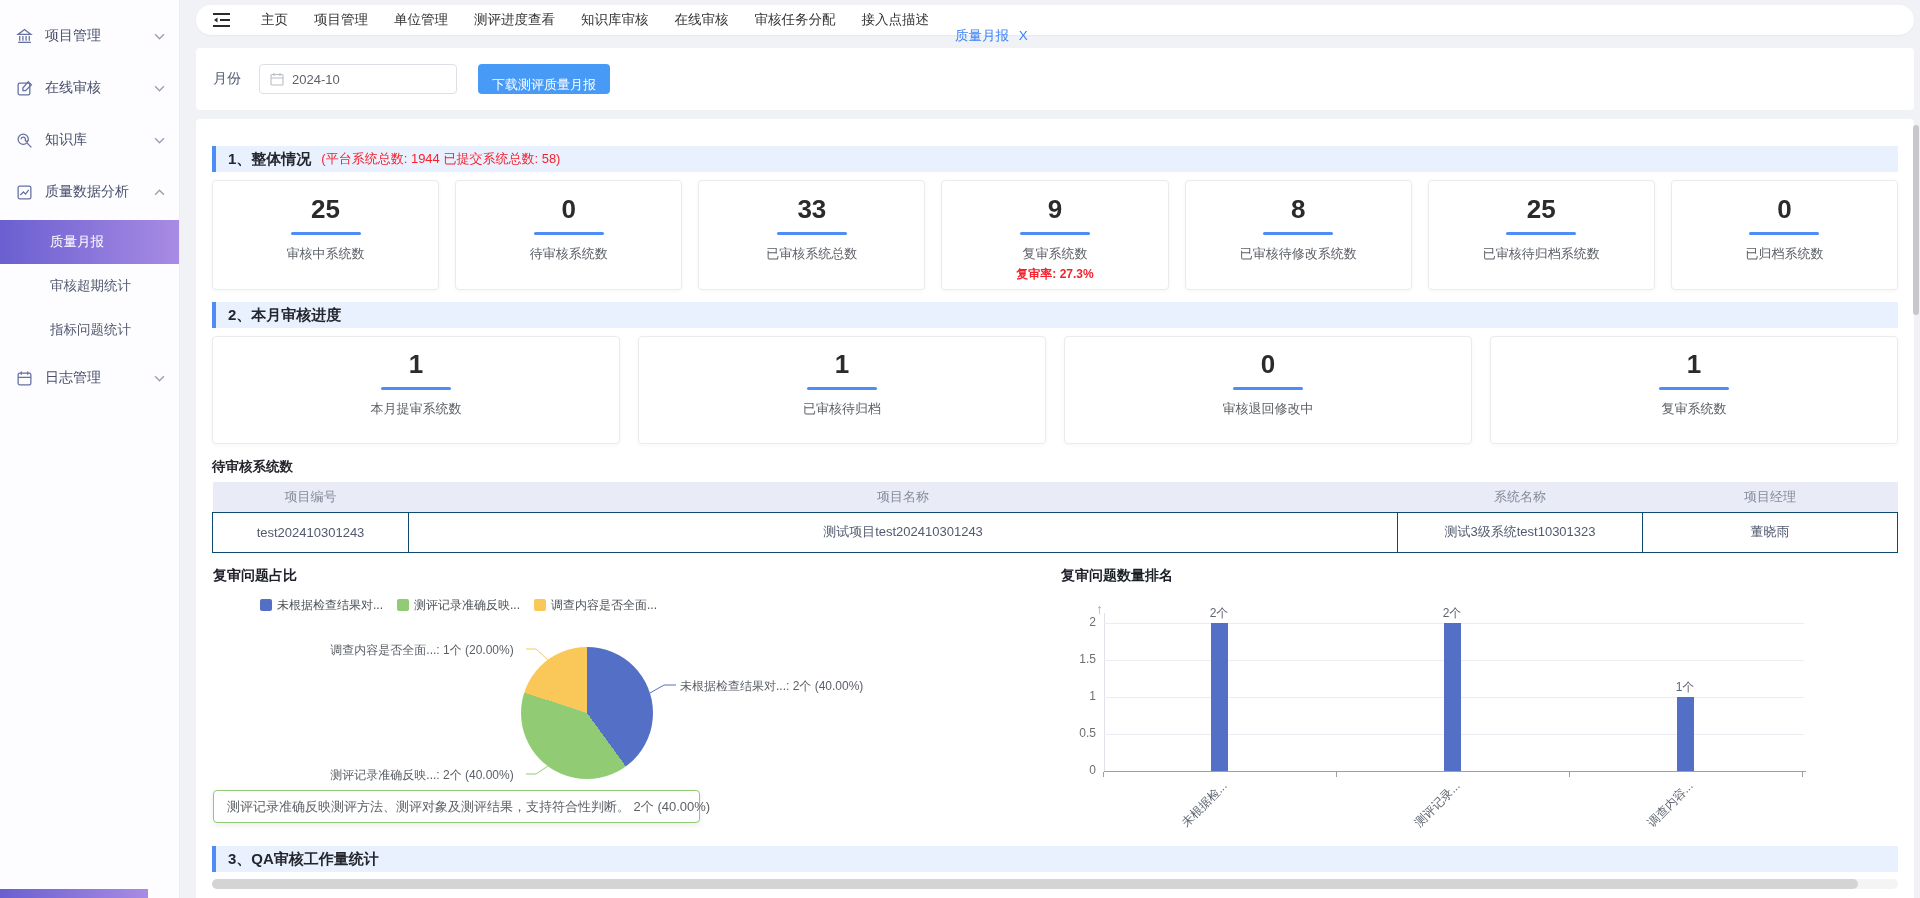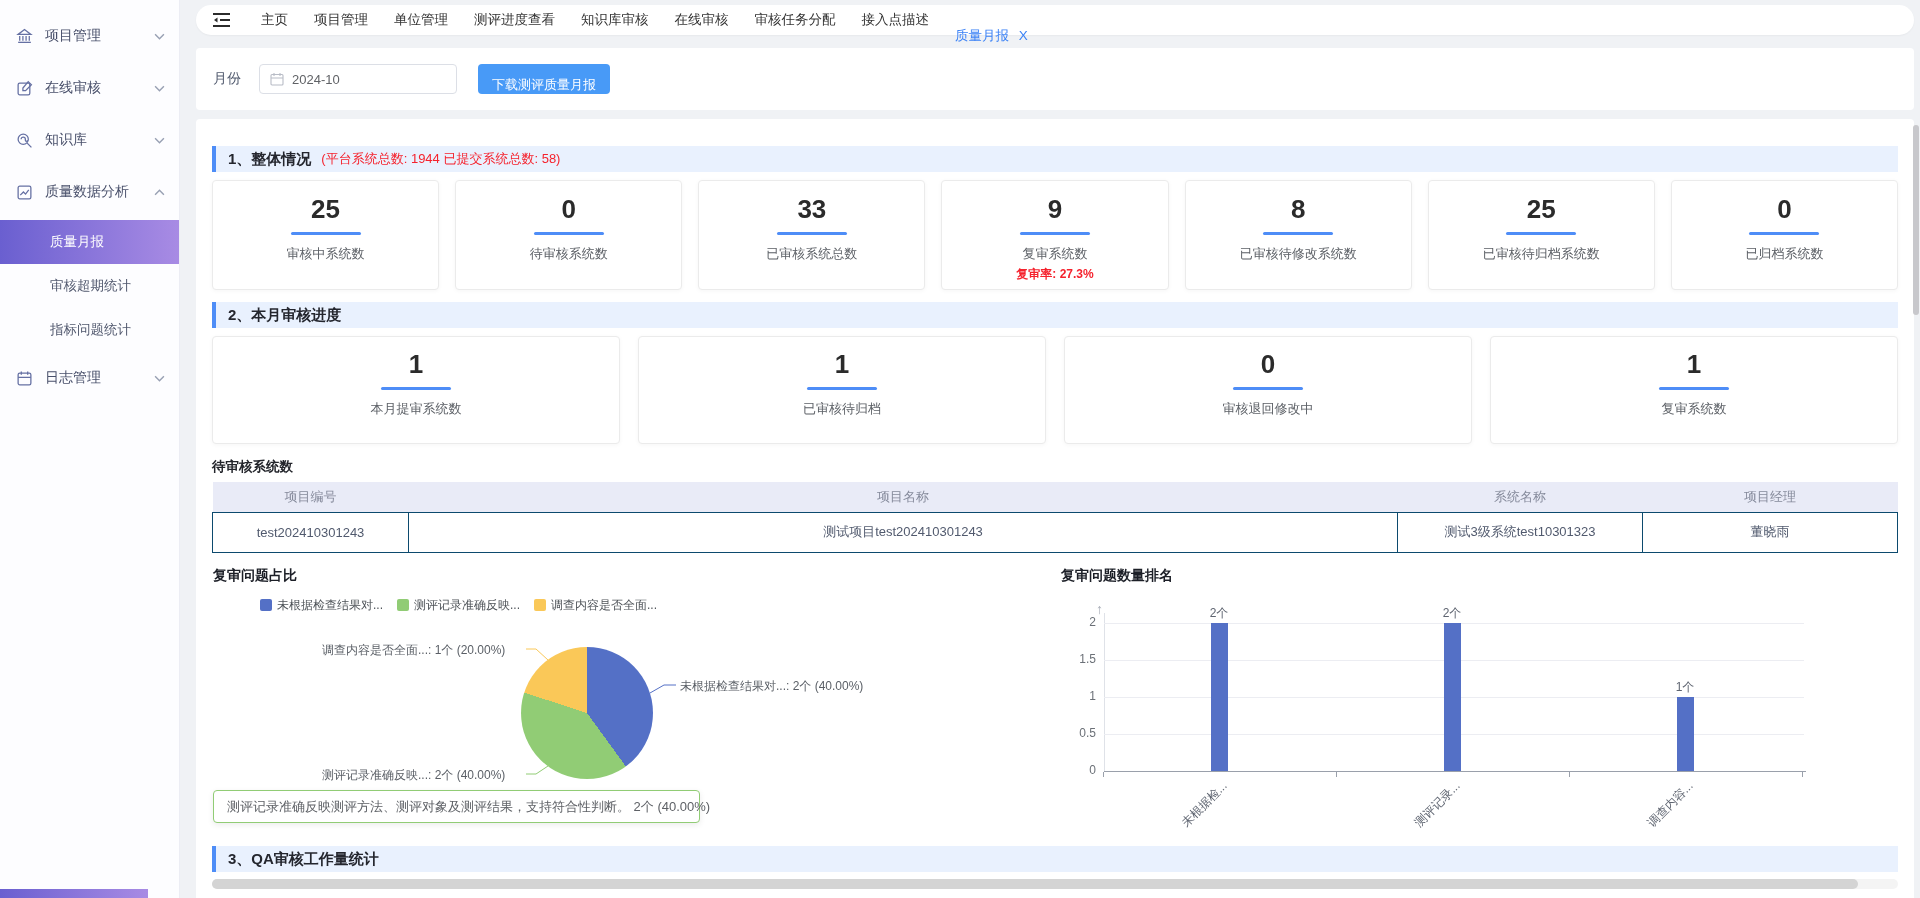--- a/index.html
+++ b/index.html
@@ -53,21 +53,21 @@
 
   
   .charts-row { position:relative; height:285px; margin-top:8px; }
   .chart-title { position:absolute; font-size:14px; font-weight:bold; color:#1c1f27; }
   .legend { position:absolute; left:48px; top:36px; display:flex; gap:14px; }
   .legend-item { display:flex; align-items:center; gap:5px; cursor:pointer; }
   .legend-swatch { width:12px; height:12px; border-radius:2px; }
   .legend-text { font-size:12px; color:#4e5358; }
   .pie-circle { position:absolute; left:309px; top:86px; width:132px; height:132px; border-radius:50%; cursor:pointer; }
   .pie-label { position:absolute; font-size:12px; color:#5a5f66; white-space:nowrap; }
-  .pie-label.r { width:200px; text-align:left; }
+  .pie-label.r { width:200px; text-align:center; }
   .pie-tooltip { position:absolute; left:1px; top:229px; width:487px; height:33px; line-height:31px; background:#fff; border:1px solid #91cc75; border-radius:4px; box-shadow:0 2px 6px rgba(0,0,0,.08); padding-left:13px; font-size:13px; color:#5e6166; white-space:nowrap; }
 
   .gl { position:absolute; height:1px; background:#ecedf2; left:892px; width:700px; }
   .x-axis { position:absolute; left:892px; top:210px; width:702px; height:1px; background:#9aa0ab; }
   .x-tick { position:absolute; top:211px; width:1px; height:5px; background:#9aa0ab; }
   .y-axis { position:absolute; left:892px; top:52px; width:1px; height:158px; background:#dfe2e8; }
   .y-arrow { position:absolute; left:884px; top:40px; font-size:14px; color:#a5aab4; }
   .ytick { position:absolute; width:32px; text-align:right; font-size:12px; color:#6b7077; left:852px; }
   .bar { position:absolute; bottom:75px; width:17px; background:#5470c6; cursor:pointer; }
   .bar-val { position:absolute; width:46px; text-align:center; font-size:12px; color:#5e6470; }

